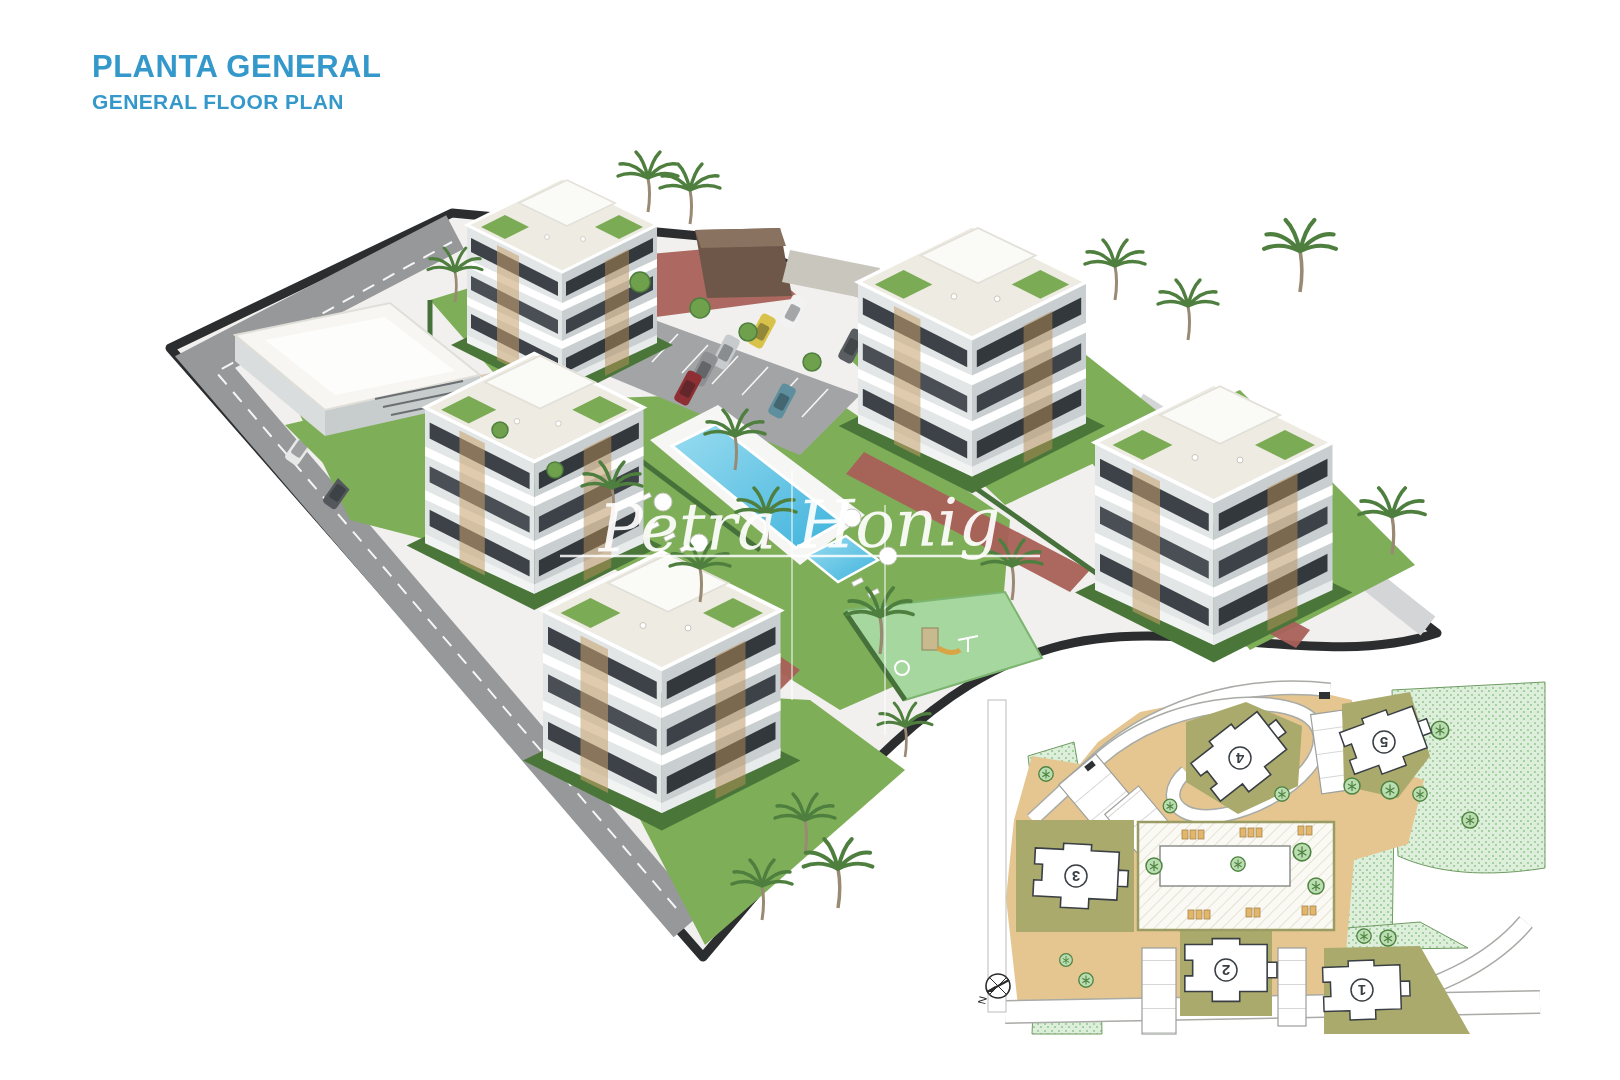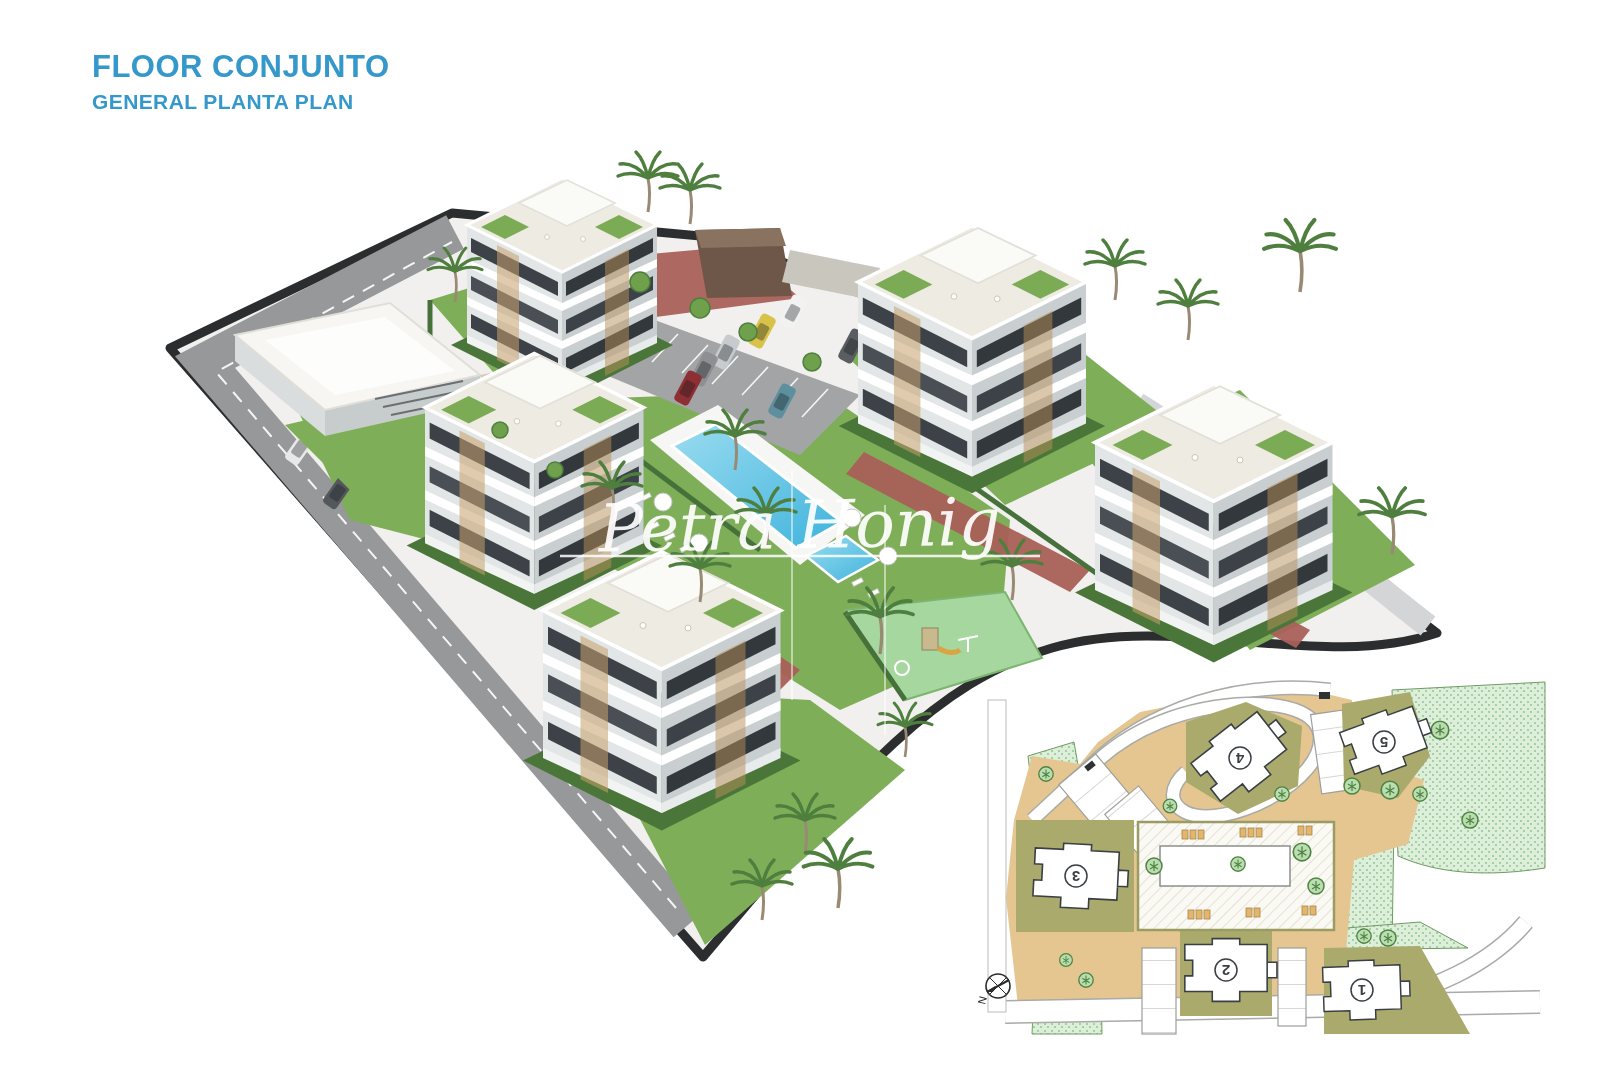--- a/index.html
+++ b/index.html
@@ -13,22 +13,22 @@
            fill:rgba(255,255,255,0.92);}
   .plan-num{font-family:"Liberation Sans",sans-serif;font-size:15px;font-weight:bold;fill:#3A3F44;}
   .north-label{font-family:"Liberation Sans",sans-serif;font-size:11px;fill:#2B2B2B;}
 </style>
 </head>
 <body>
 
 <div class="stage">
 
   <div class="header">
-    <div class="title">FLOOR CONJUNTO</div>
-    <div class="subtitle">GENERAL PLANTA PLAN</div>
+    <div class="title">PLANTA GENERAL</div>
+    <div class="subtitle">GENERAL FLOOR PLAN</div>
   </div>
 
   <svg width="1620" height="1080" viewBox="0 0 1620 1080">
     <defs>
       <linearGradient id="poolGrad" x1="0" y1="0" x2="1" y2="1">
         <stop offset="0" stop-color="#9ADCF0"></stop>
           <stop offset="1" stop-color="#3FB3DC"></stop>
       </linearGradient>
       <pattern id="dots" width="7" height="7" patternUnits="userSpaceOnUse">
         <rect width="7" height="7" fill="#DDEFDA"></rect>

